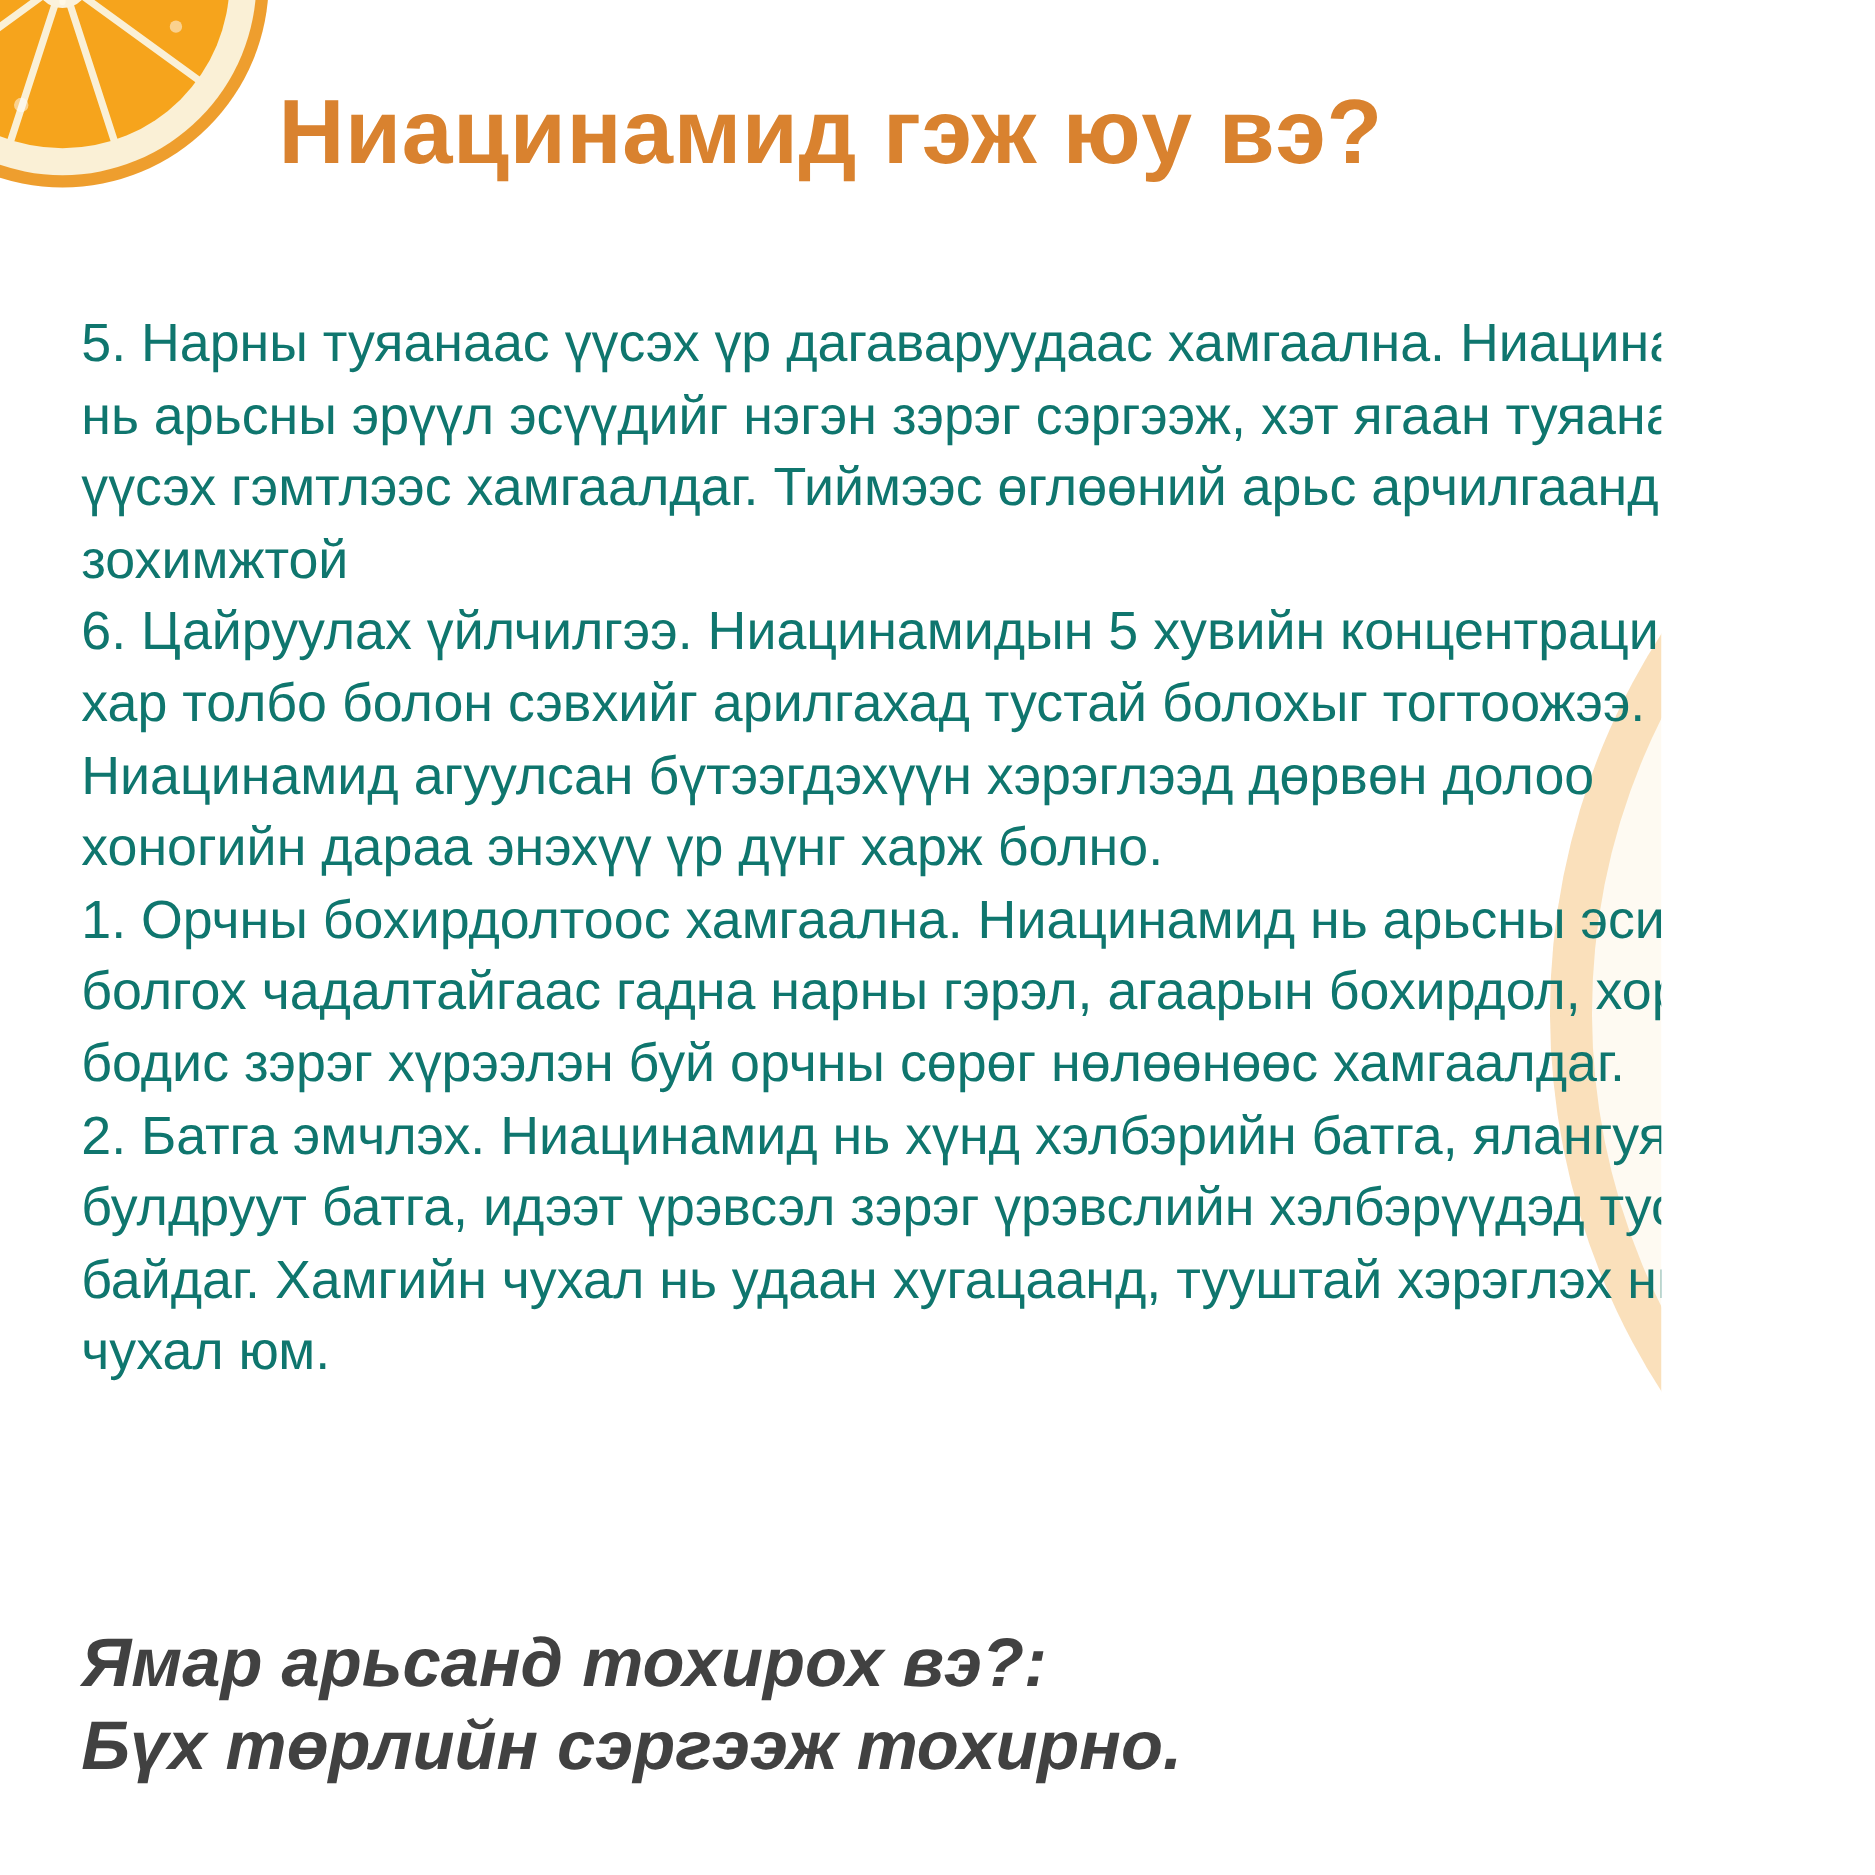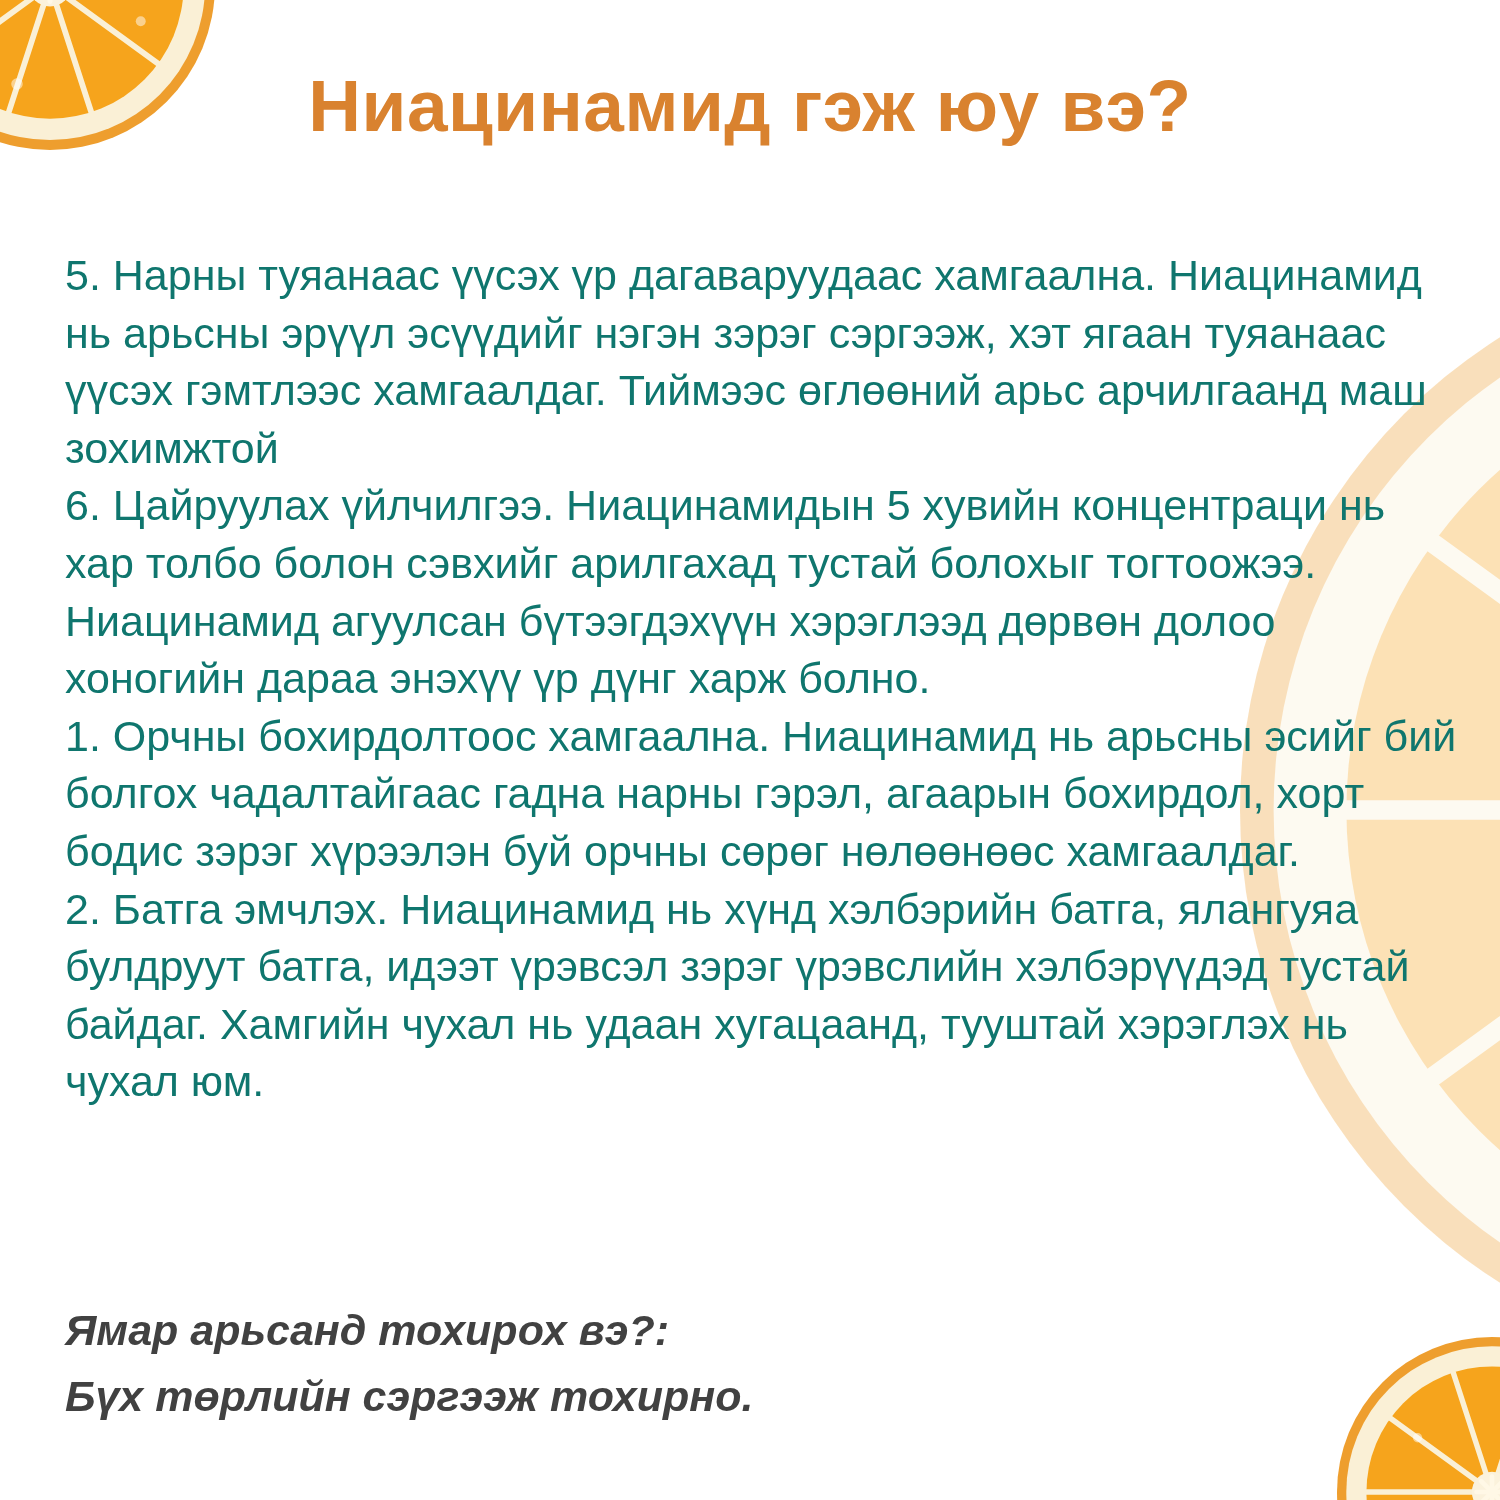--- a/index.html
+++ b/index.html
@@ -1,18 +1,18 @@
 <!DOCTYPE html>
 <html><head>
 <meta charset="utf-8">
 <style>
   html,body{margin:0;padding:0;background:#ffffff;}
   .page{
     position:relative;
-    width:1500px;height:1500px;
+    width:1329px;height:1500px;
     background:#ffffff;
     overflow:hidden;
     font-family:"Liberation Sans","DejaVu Sans",sans-serif;
   }
   svg.deco{position:absolute;left:0;top:0;width:1500px;height:1500px;display:block;}
   .title{
     position:absolute;
     top:64px;left:0;width:100%;
     margin:0;
     text-align:center;
@@ -27,21 +27,21 @@
     width:1392px;
     font-size:43px;
     line-height:57.6px;
     color:#0f766e;
   }
   .body-text p{margin:0;padding:0;}
   .footer-note{
     position:absolute;
     left:65px;top:1297px;
     width:1200px;
-    font-size:43px;
+    font-size:55px;
     line-height:66px;
     font-style:italic;
     font-weight:600;
     color:#414141;
   }
   .footer-note p{margin:0;padding:0;}
 </style>
 </head>
 <body>
 

